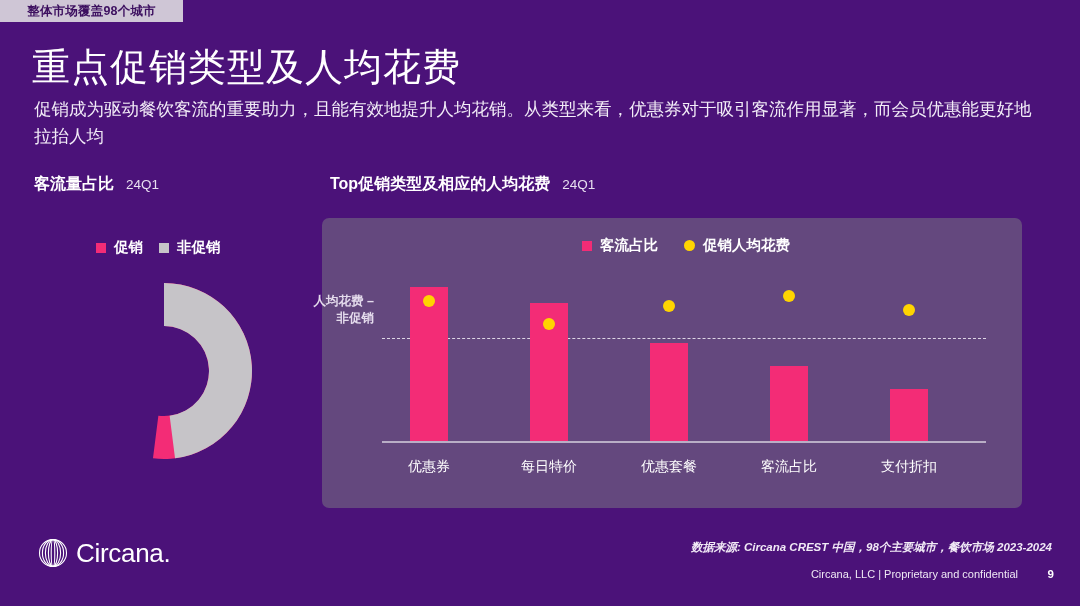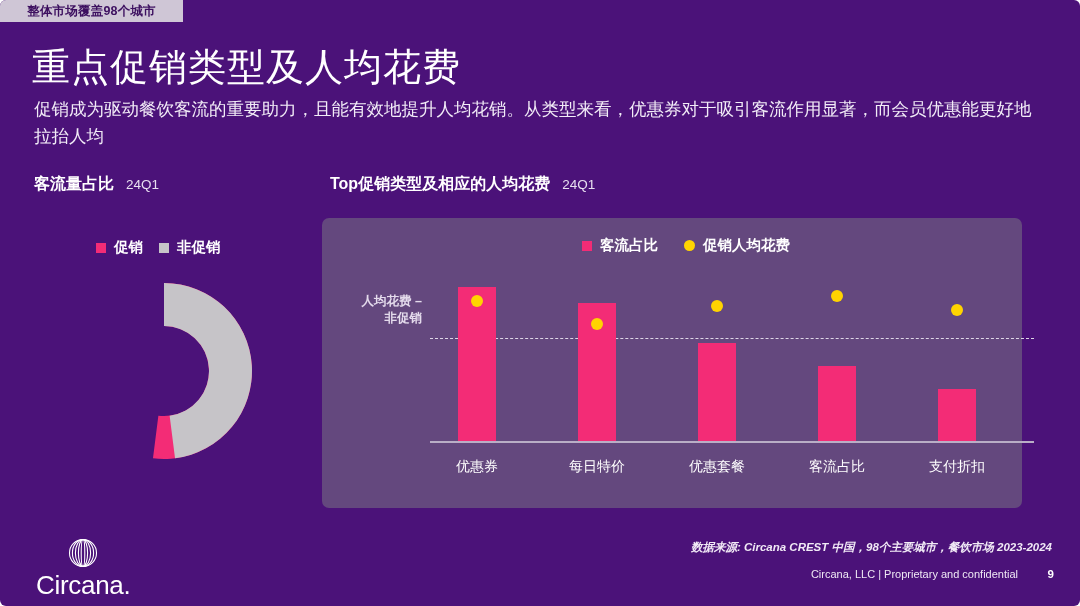--- a/index.html
+++ b/index.html
@@ -8,21 +8,20 @@
     background: #ffffff;
   }
   #slide {
     position: relative;
     width: 1080px;
     height: 606px;
     background: #4b1279;
     overflow: hidden;
     font-family: "Liberation Sans", "DejaVu Sans", sans-serif;
     color: #ffffff;
-    border-radius: 6px;
   }
 
   
   #topTag {
     position: absolute;
     left: 0; top: 0;
     width: 183px; height: 22px;
     background: #cfc6d6;
     display: flex;
     align-items: center;
@@ -119,21 +118,21 @@
     width: 11px; height: 11px;
     border-radius: 50%;
     background: #ffd400;
     display: inline-block;
   }
 
   
   #plot {
     position: absolute;
     left: 322px; top: 218px;
-    width: 700px; height: 276px; margin-left: 48px;
+    width: 700px; height: 276px;
   }
   #refline {
     position: absolute;
     left: 60px;
     width: 604px;
     height: 0;
     border-top: 1.5px dashed #ded6e6;
   }
   #reflineLabel {
     position: absolute;
@@ -169,22 +168,21 @@
     color: #ffffff;
     white-space: nowrap;
   }
 
   
   #logo {
     position: absolute;
     left: 36px; top: 536px;
     display: flex;
     align-items: center;
-    gap: 0;
-    flex-direction: column;
+    gap: 6px;
   }
   #logoText {
     font-size: 26px;
     font-weight: 400;
     letter-spacing: -.3px;
     color: #ffffff;
   }
 
   
   #source {

